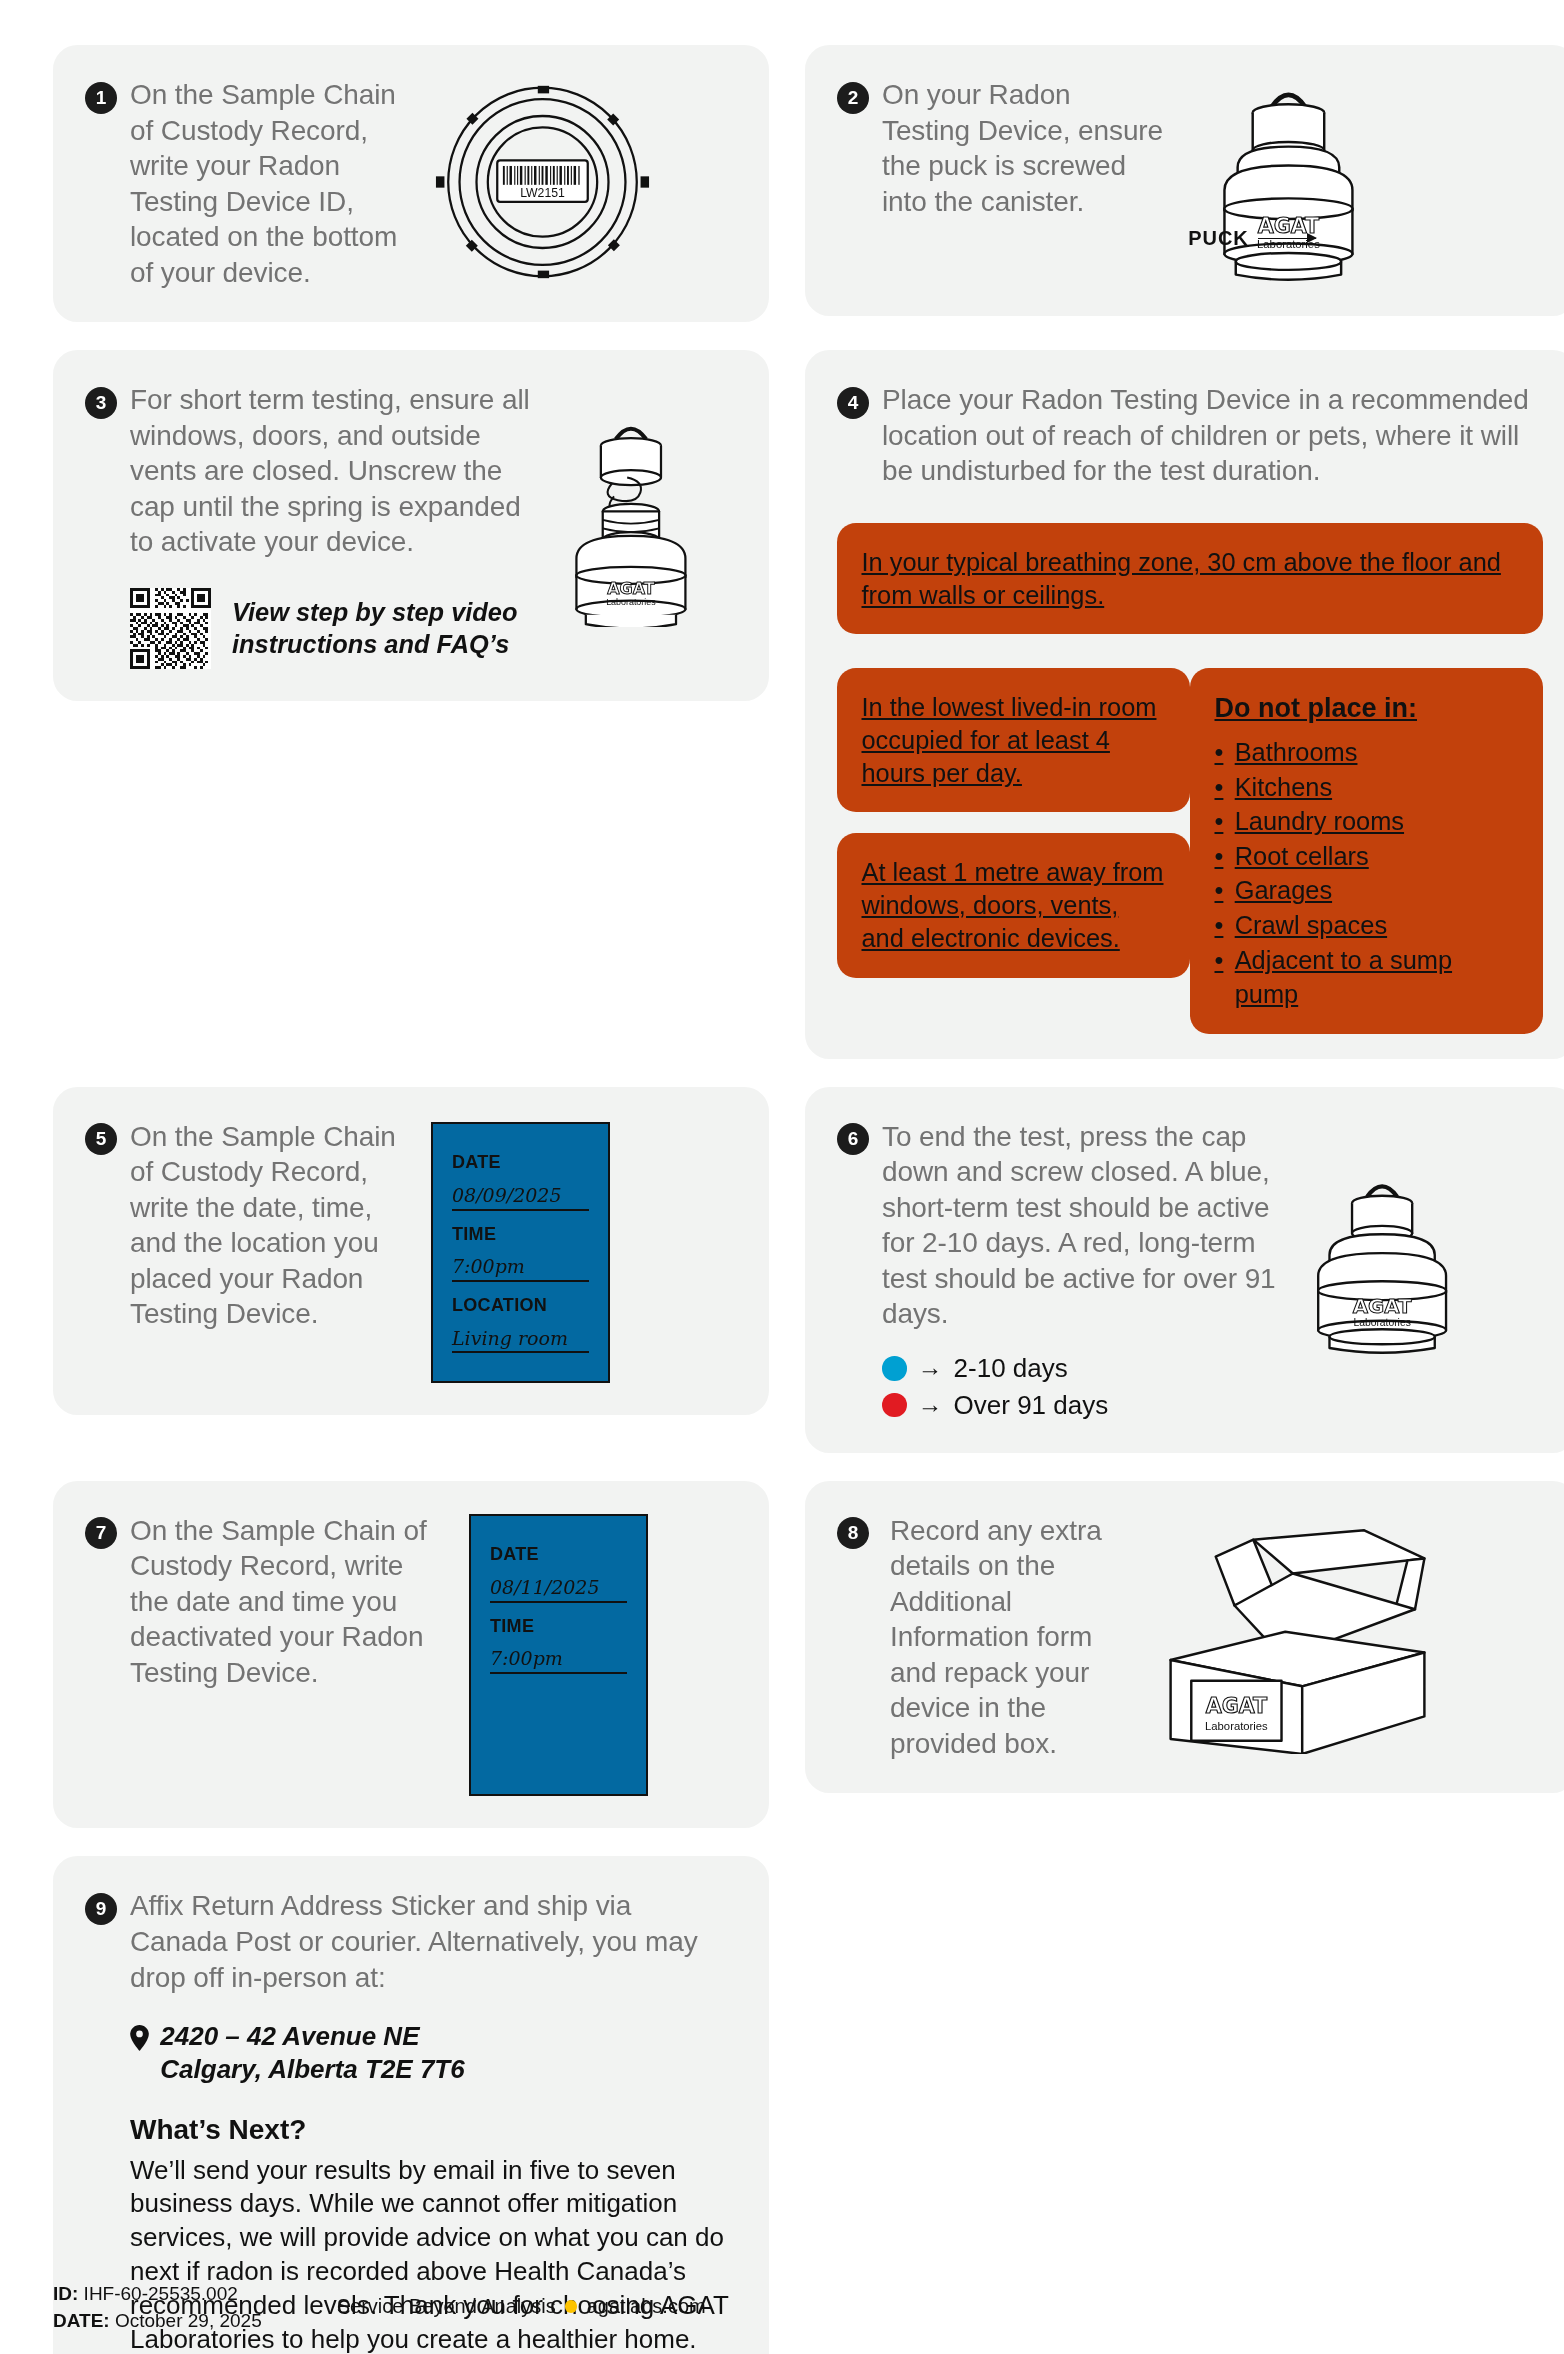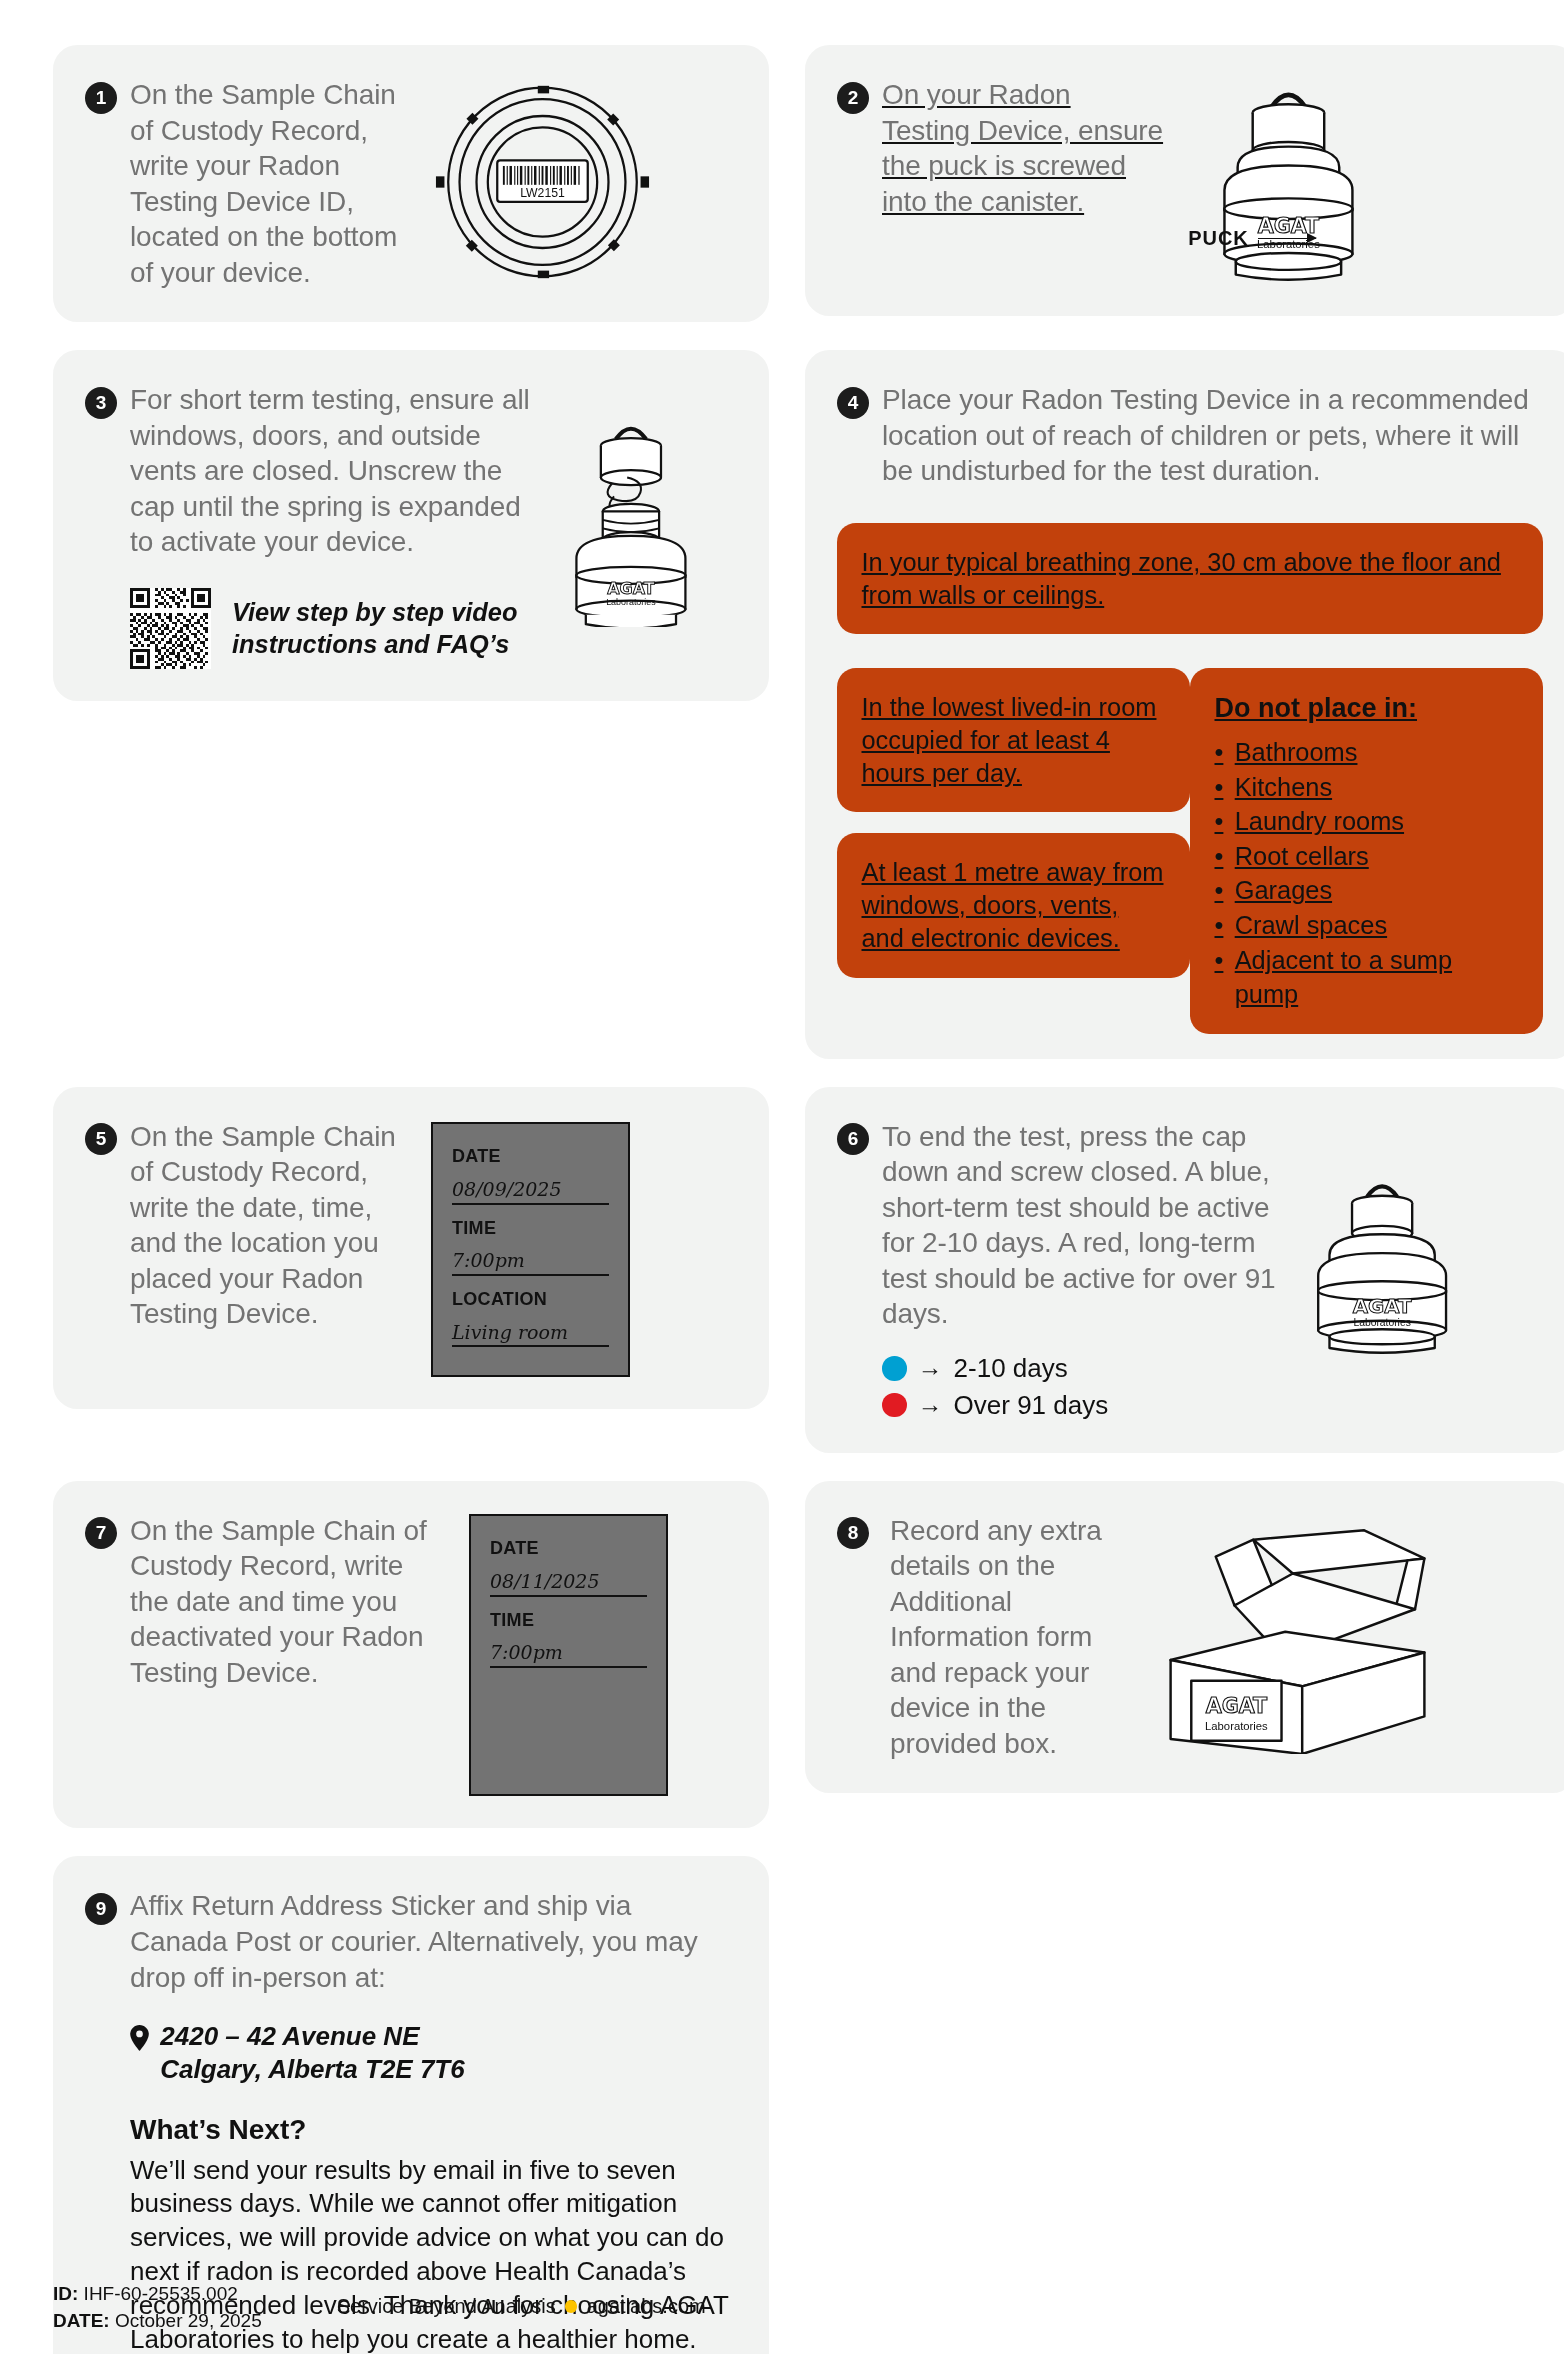--- a/index.html
+++ b/index.html
@@ -58,21 +58,21 @@
     flex: 0 0 auto;
     display: flex; align-items: center; justify-content: center;
   }
 
   
   .c1 .card-inner { align-items: flex-start; }
   .c1 .body { max-width: 282px; }
   .c1 .art { margin-left: 9.4px; margin-top: 5.6px; }
 
   
-  .c2 .body { max-width: 282px; text-decoration: underline; }
+  .c2 .body { max-width: 282px; }
   .c2 .art { margin-left: 3.8px; position: relative; }
   .puck-label {
     position: absolute;
     left: 7.5px; bottom: 34px;
     display: flex; align-items: center; gap: 9.4px;
     font-size: 20px; font-weight: bold; letter-spacing: 0.9px;
   }
   .arrowline { display: inline-block; width: 58px; height: 1.9px; background: #111; position: relative; }
   .arrowline:after {
     content: ""; position: absolute; right: -0.9px; top: -4.7px;
@@ -101,24 +101,24 @@
   .sub-full { margin-top: 21px; }
   .sub2 { display: grid; grid-template-columns: 1fr 1fr; margin-top: 21px; align-items: stretch; }
   .subcol { display: flex; flex-direction: column; gap: 21px; }
   .dnp-title { font-weight: bold; font-size: 27px; margin-bottom: 9.4px; }
   .dnp-list { list-style: none; }
   .dnp-list li { font-size: 25.4px; line-height: 1.36; display: flex; gap: 11.3px; }
   .dnp-list li .bt { flex: 0 0 auto; }
 
   
   .formcard {
-    background: #737373;
+    background: #0369a1;
     border: 2.8px solid #111;
-    width: 199px;
-    padding: 22px 19px 28px 19px;
+    width: 179px;
+    padding: 28px 19px 28px 19px;
   }
   .formcard .fl { font-size: 18px; font-weight: bold; letter-spacing: 0.3px; margin-top: 13px; }
   .formcard .fl:first-child { margin-top: 0; }
   .fv {
     font-size: 19px;
     font-style: italic;
     font-family: "DejaVu Serif", serif;
     border-bottom: 2.8px solid #111;
     padding: 7.5px 0 2.8px 0;
     margin-top: 3px;

